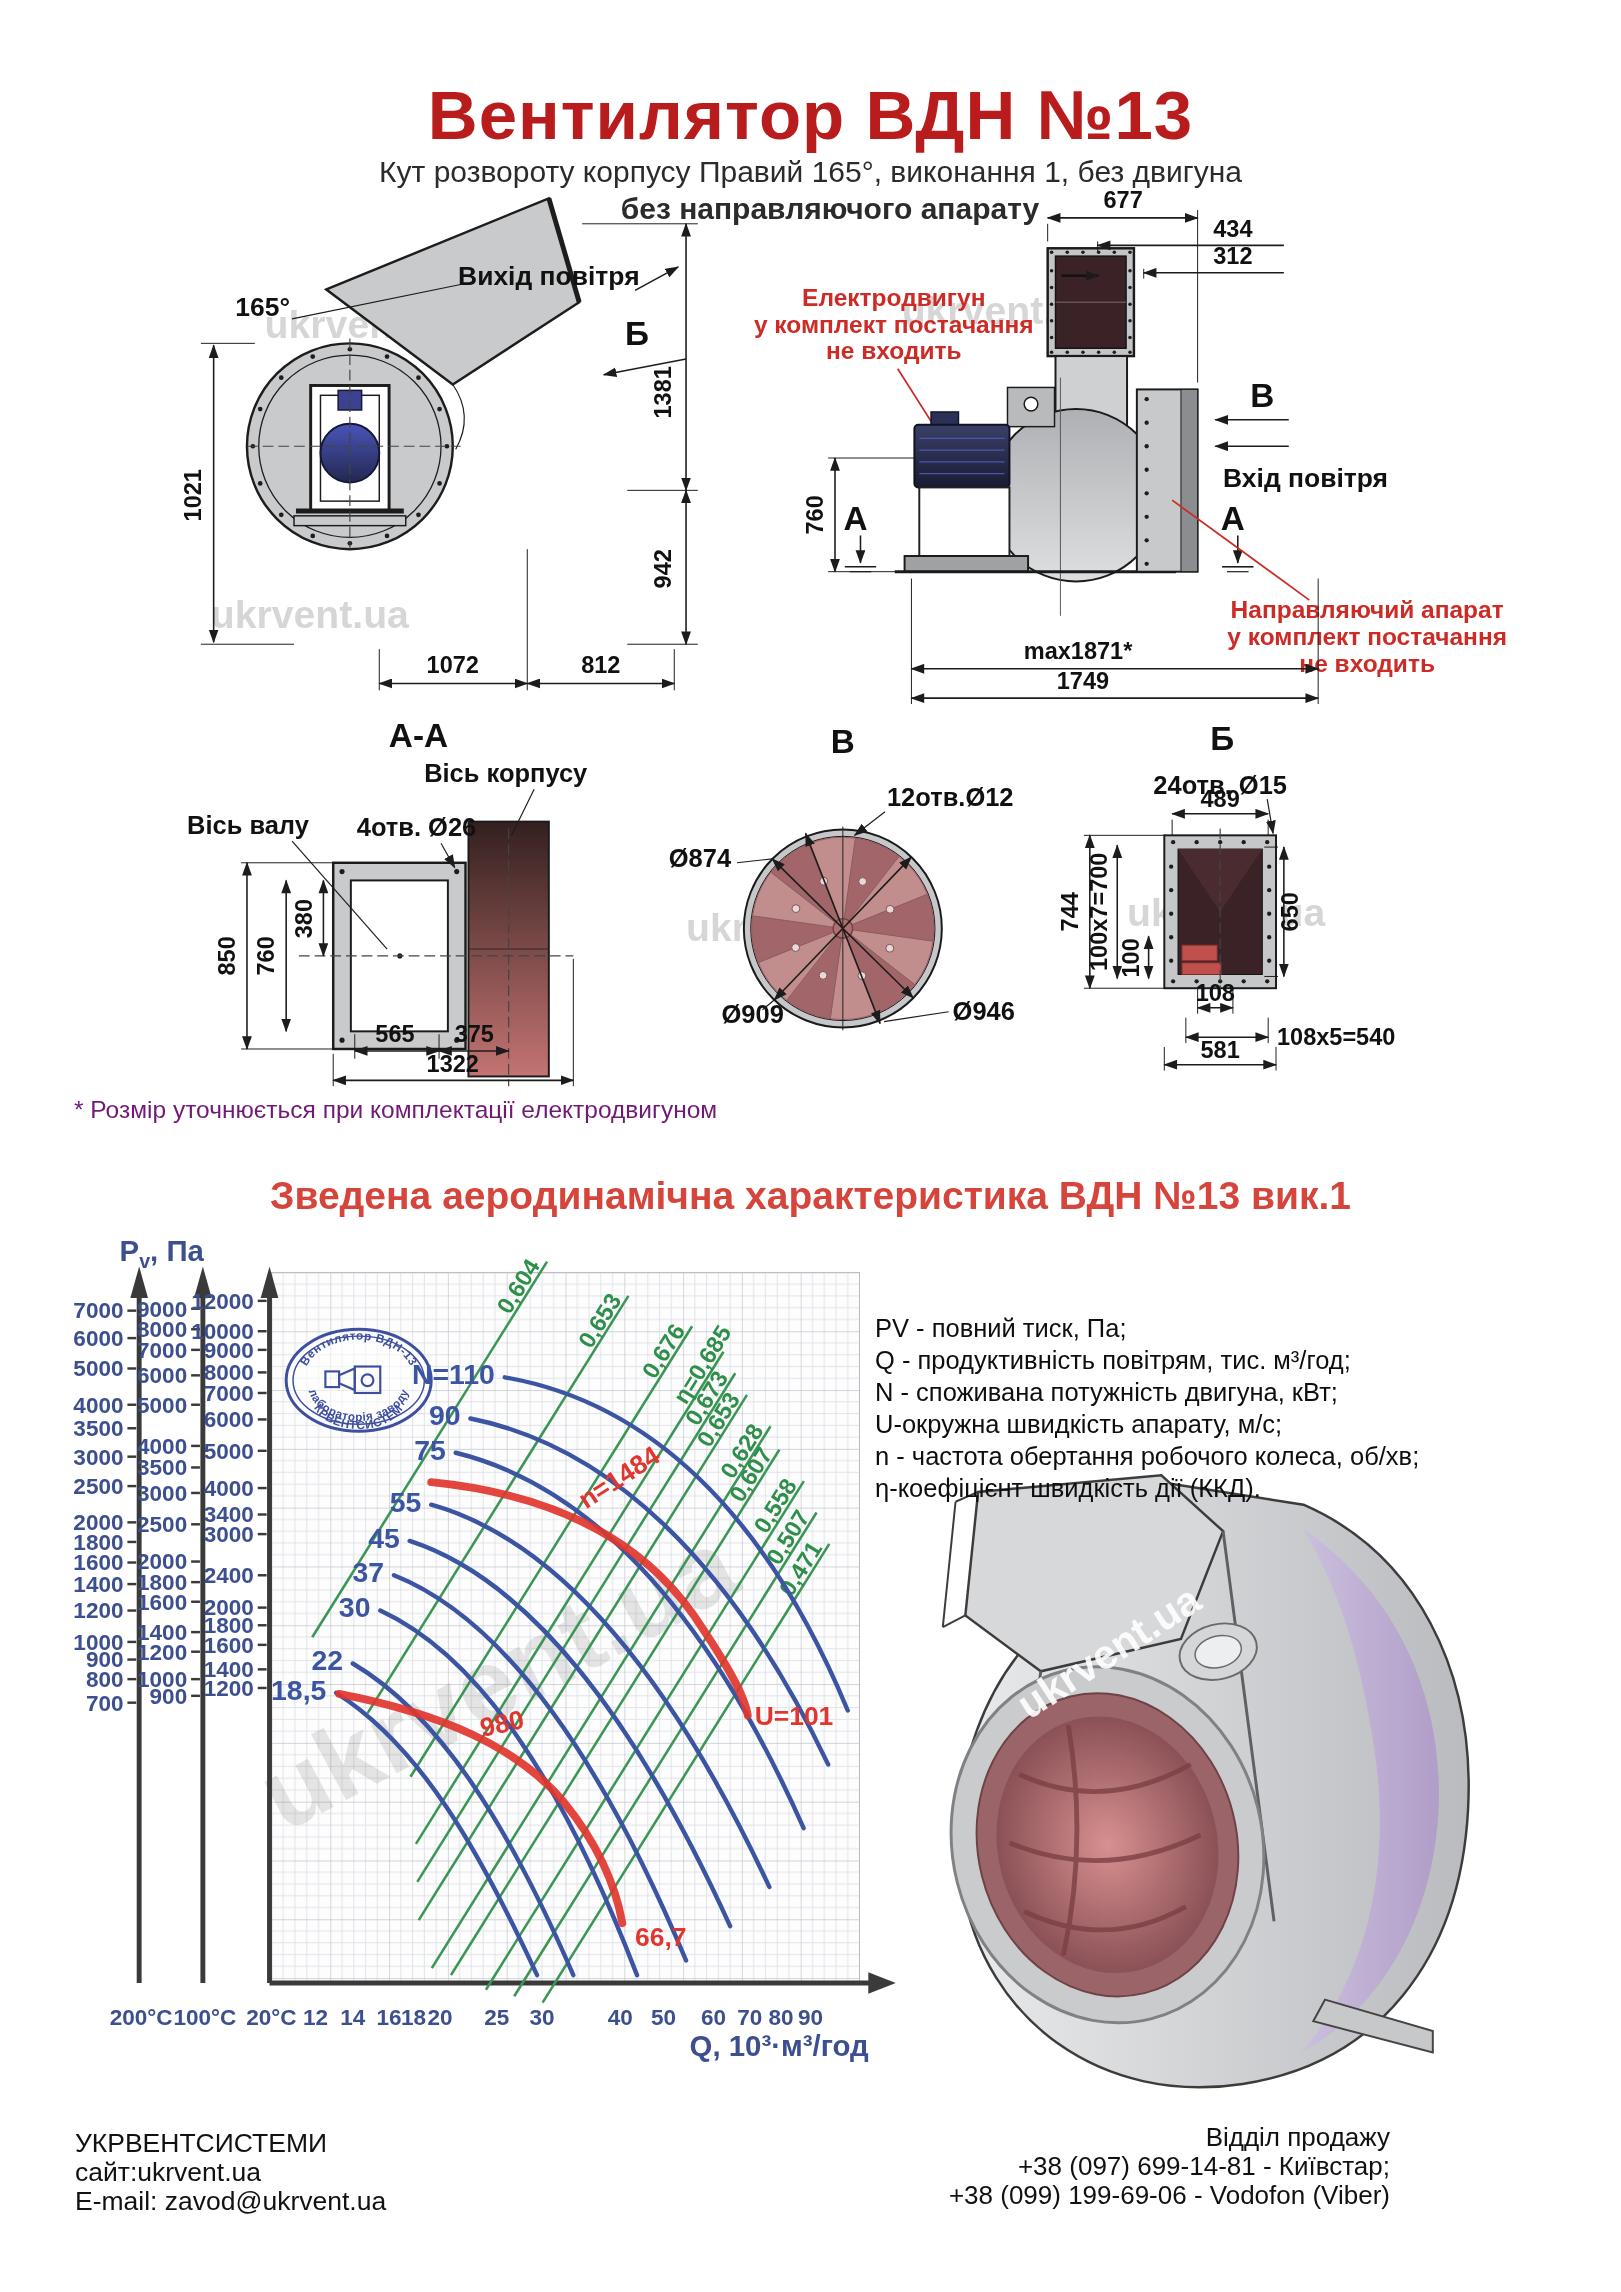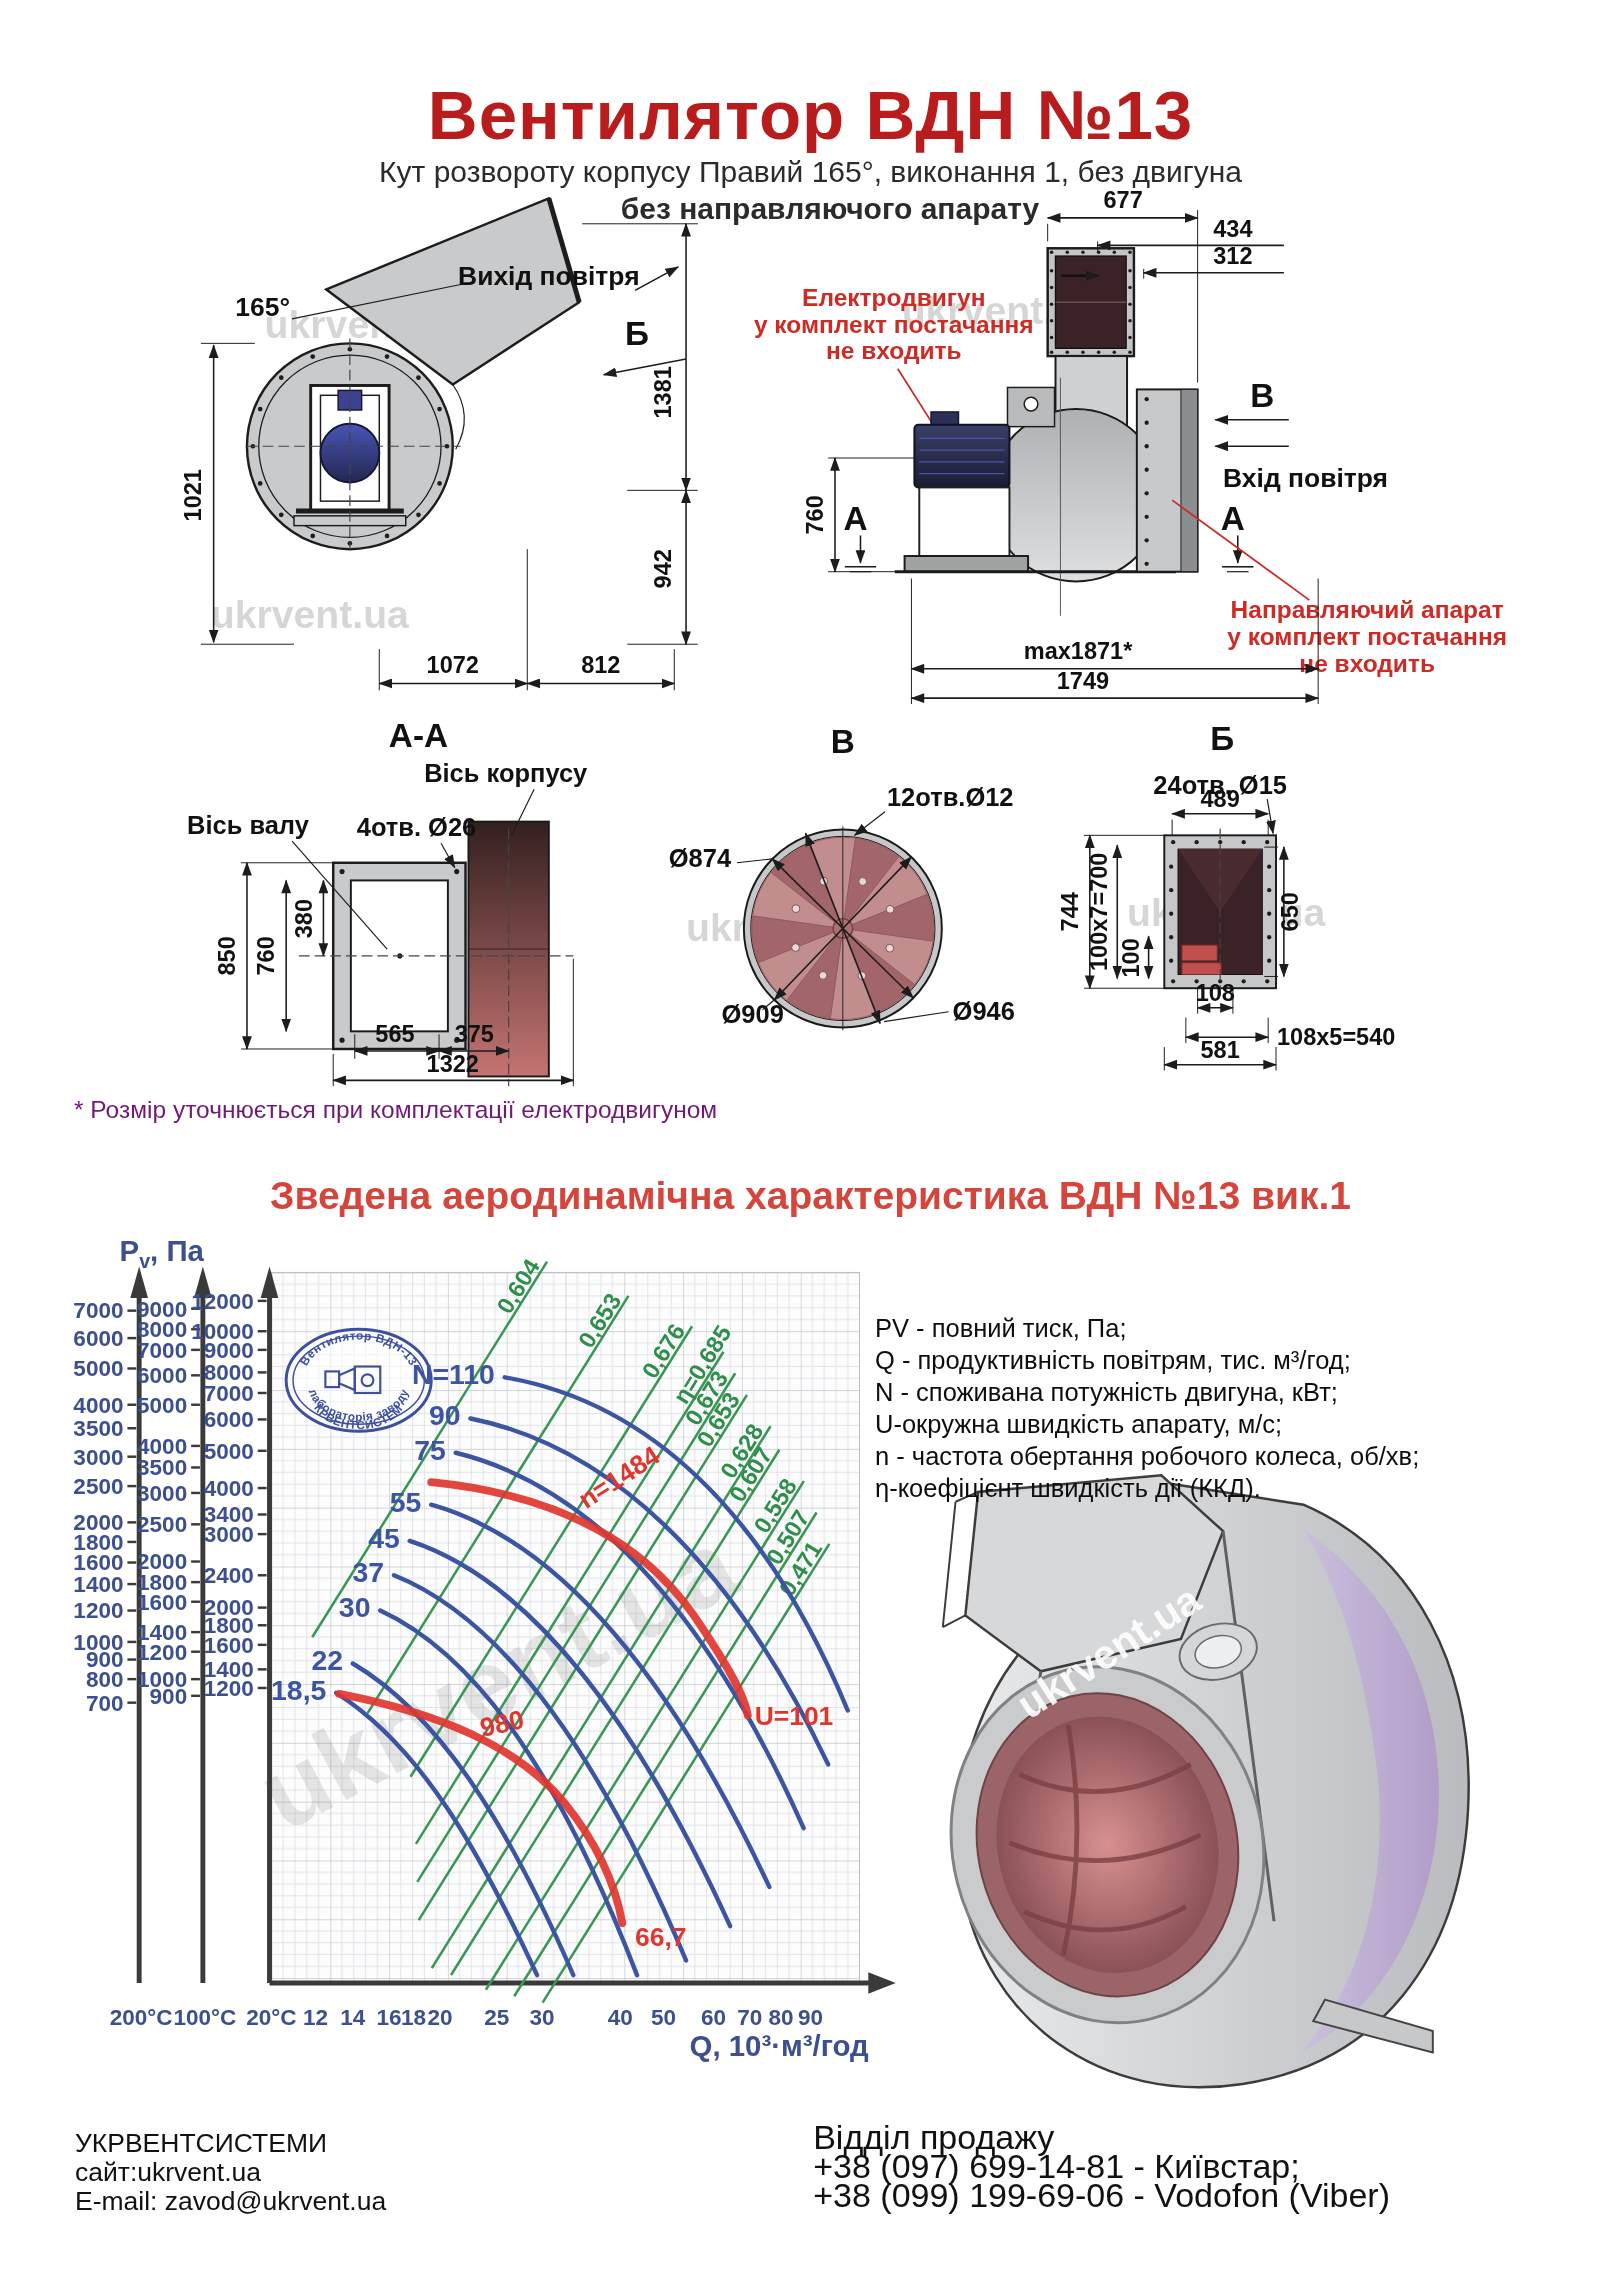--- a/index.html
+++ b/index.html
@@ -8,21 +8,21 @@
   .abs{position:absolute;}
   .ctr{left:0;right:0;text-align:center;}
   .doc-title{top:76px;font-size:69px;font-weight:bold;color:#b91c1c;letter-spacing:1px;}
   .doc-sub1{top:155px;font-size:30px;font-weight:normal;color:#2b2b2b;}
   .doc-sub2{top:192px;font-size:30px;font-weight:bold;color:#2b2b2b;margin-left:39px;}
   .footnote{left:74px;top:1096px;font-size:24.5px;color:#701a75;}
   .sec-title{top:1174px;font-size:39px;font-weight:bold;color:#d6453c;}
   .sec-sub{top:1187px;font-size:26.5px;font-weight:bold;color:#1d1d1d;}
   .legend{left:875px;top:1312px;font-size:25.5px;line-height:32px;color:#0e0e0e;}
   .foot-l{left:75px;top:2129px;font-size:26.5px;line-height:29px;color:#111;}
-  .foot-r{right:231px;top:2123px;font-size:34px;line-height:29px;color:#111;}
+  .foot-r{right:231px;top:2123px;font-size:26px;line-height:29px;color:#111;text-align:right;}
   svg{position:absolute;left:0;top:0;}
   svg text{font-family:"Liberation Sans",sans-serif;}
   .dim{font-size:24px;font-weight:bold;fill:#111;}
   .dimS{font-size:26px;font-weight:bold;fill:#111;}
   .ttl{font-size:34px;font-weight:bold;fill:#111;}
   .lbl{font-size:27px;font-weight:bold;fill:#111;}
   .note{font-size:25px;font-weight:bold;fill:#cc2b26;}
   .dl{stroke:#1c1c1c;stroke-width:1.6;fill:none;}
   .ext{stroke:#1c1c1c;stroke-width:1;fill:none;}
   .thin{stroke:#1c1c1c;stroke-width:1.2;fill:none;}

